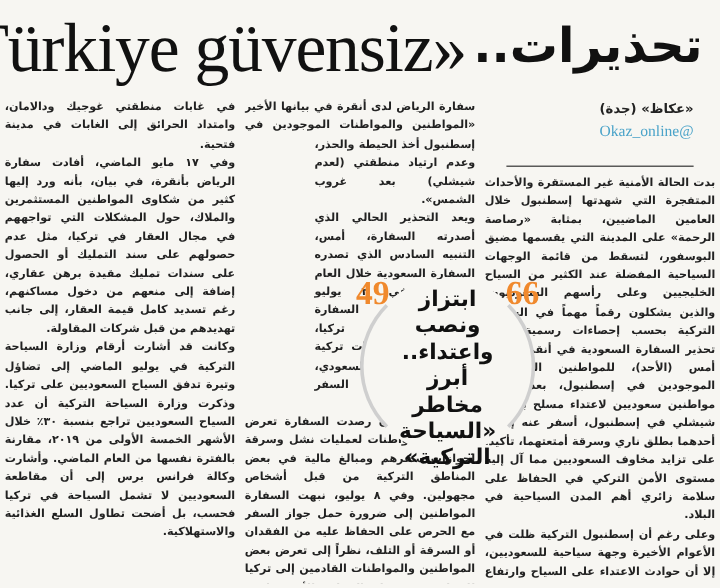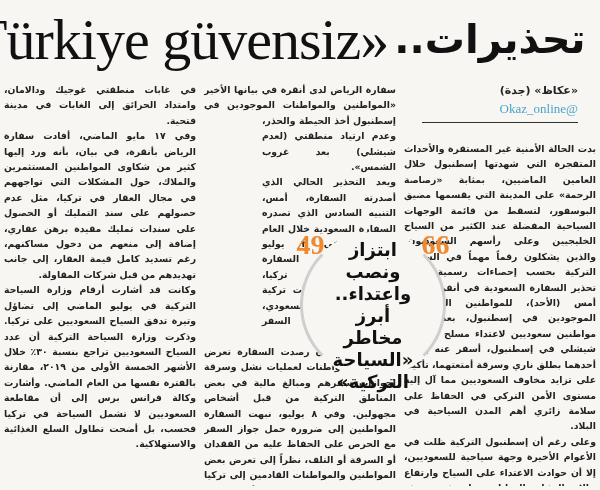--- a/index.html
+++ b/index.html
@@ -28,21 +28,21 @@
     display:flex; flex-direction:row-reverse; gap:8px;
   }
   .col {
     flex:1; direction:rtl; text-align:justify;
     font-size:9.3px; line-height:15.4px; font-weight:bold;
     color:#222; overflow:hidden;
   }
   .col p { margin:0; text-indent:0; }
   .byline {
     direction:rtl; font-size:11px; line-height:18px; text-align:right;
-    border-bottom:1px solid #333; padding-bottom:3px; margin-bottom:18px;
+    border-bottom:1px solid #333; padding-bottom:19px; margin-bottom:6px;
     margin-right:18px; margin-left:18px;
   }
   .byline .src { color:#222; font-weight:bold; }
   .byline .handle { color:#4aa3c9; font-family:"Liberation Serif", serif; font-size:13px; font-weight:normal; }
   .pullquote {
     position:absolute; left:300px; top:232px; width:140px; height:140px;
     border-radius:50%;
     border:3px solid #cfcfcf;
     border-top-color:transparent; border-bottom-color:transparent;
     background:#f7f6f2;

